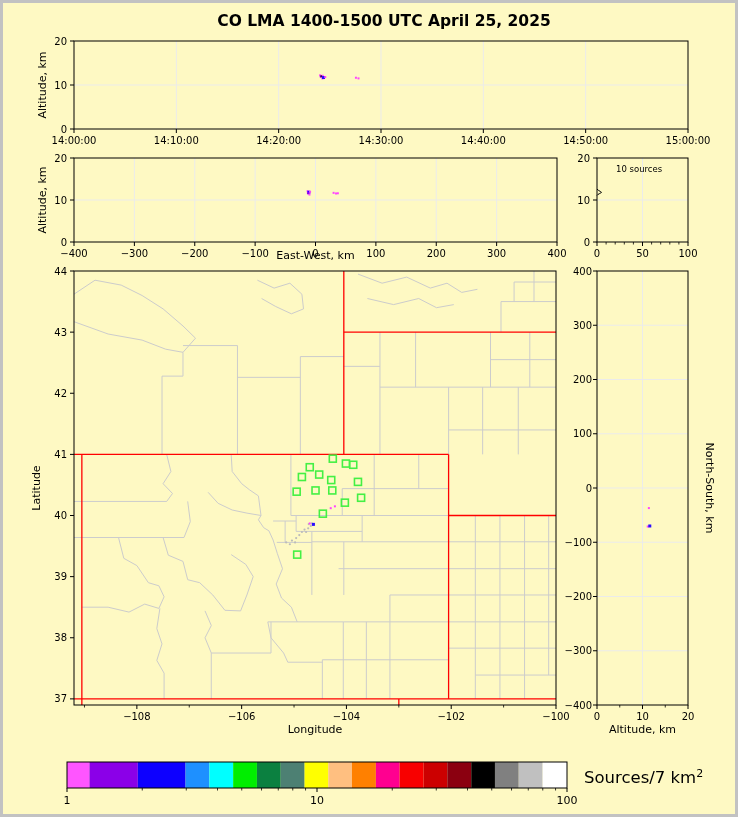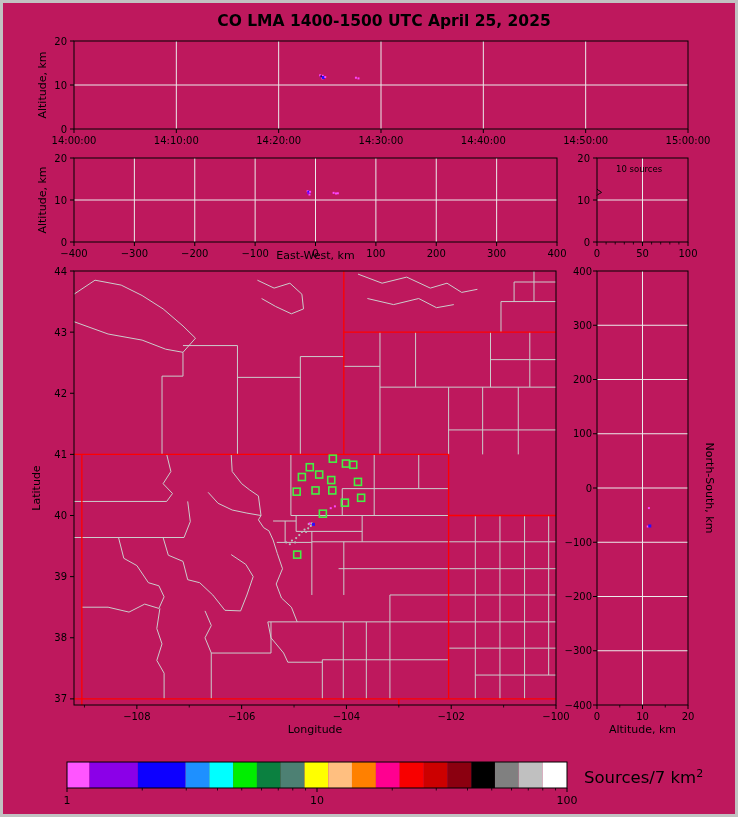--- a/index.html
+++ b/index.html
@@ -1,16 +1,16 @@
 <!DOCTYPE html>
 <html><head>
 <meta charset="utf-8">
 <style>
   html,body{margin:0;padding:0;background:#c9c9c9;}
-  .page{position:relative;width:732px;height:811px;border:3px solid #c2c2c2;background:#be185d;
+  .page{position:relative;width:732px;height:811px;border:3px solid #c2c2c2;background:#fef9c3;
         font-family:"DejaVu Sans","Liberation Sans",sans-serif;overflow:hidden;}
   .title{position:absolute;left:74px;top:9px;width:614px;text-align:center;
          font-size:15.5px;font-weight:600;color:#000;}
   svg{position:absolute;left:0;top:0;}
   text{font-family:"DejaVu Sans","Liberation Sans",sans-serif;fill:#000;}
 </style>
 </head>
 <body>
 
 <div class="page">

